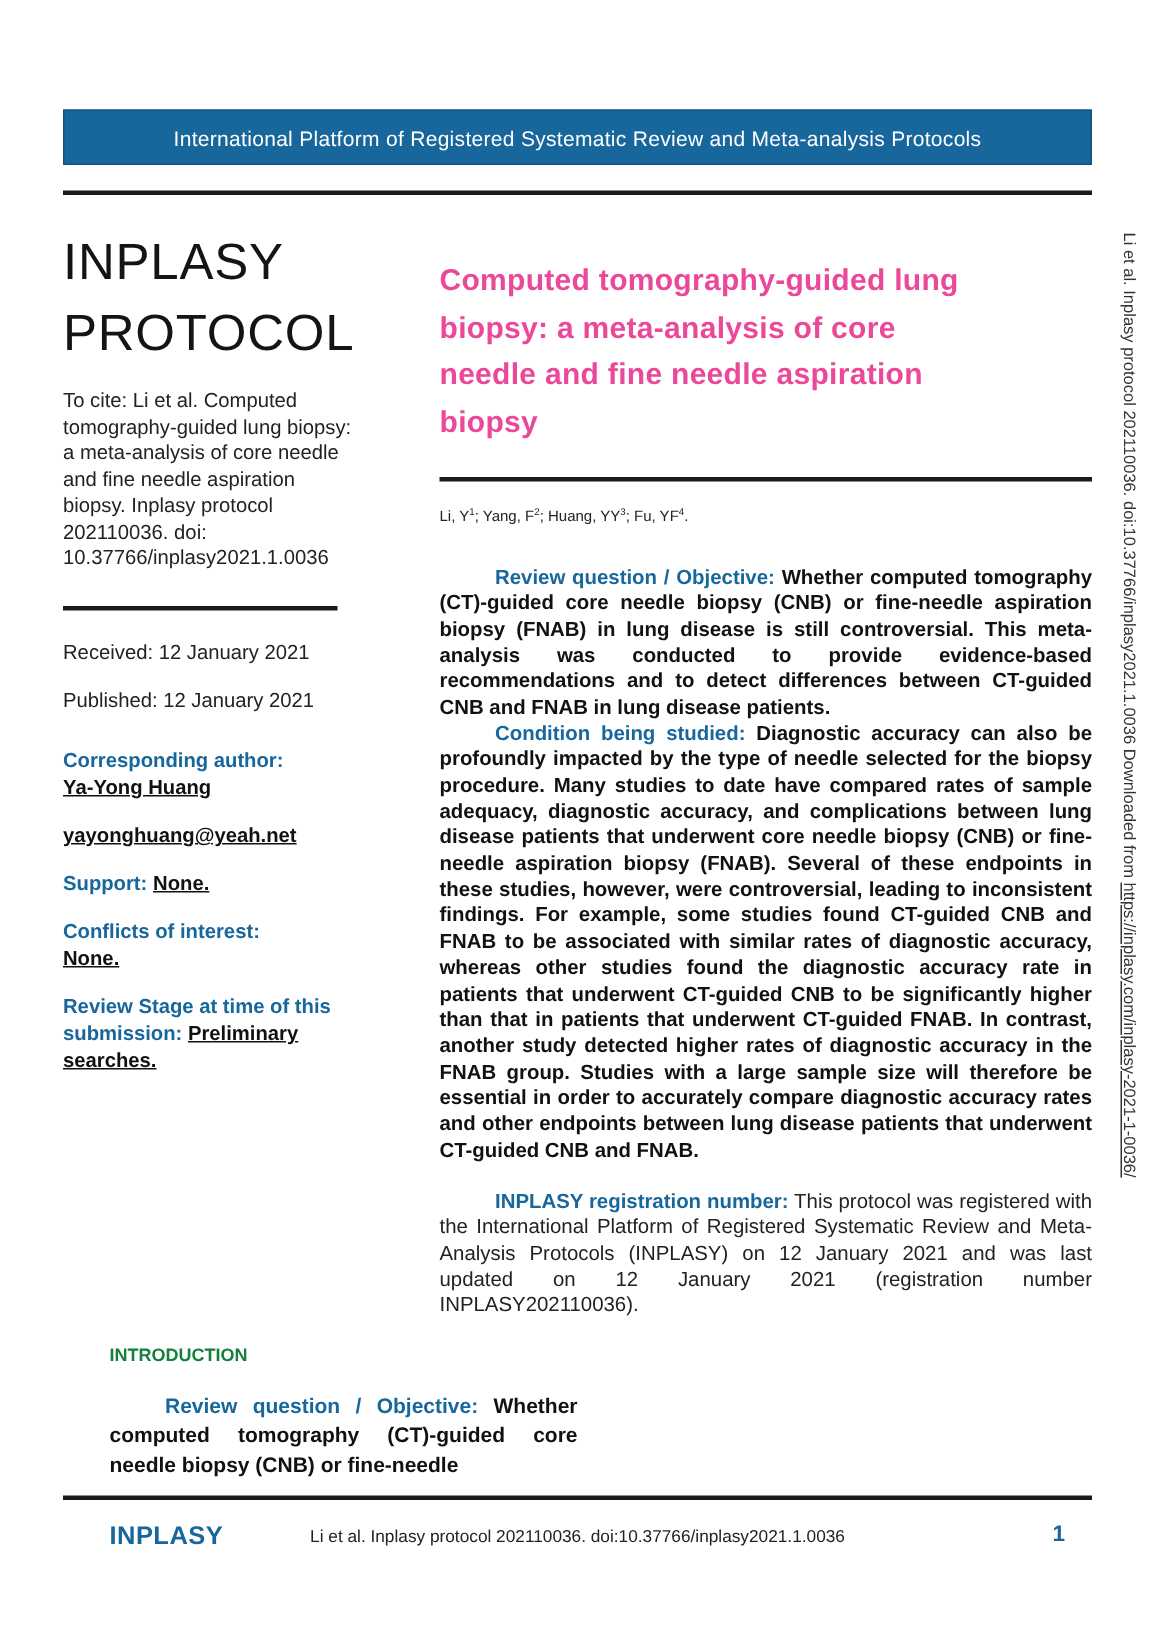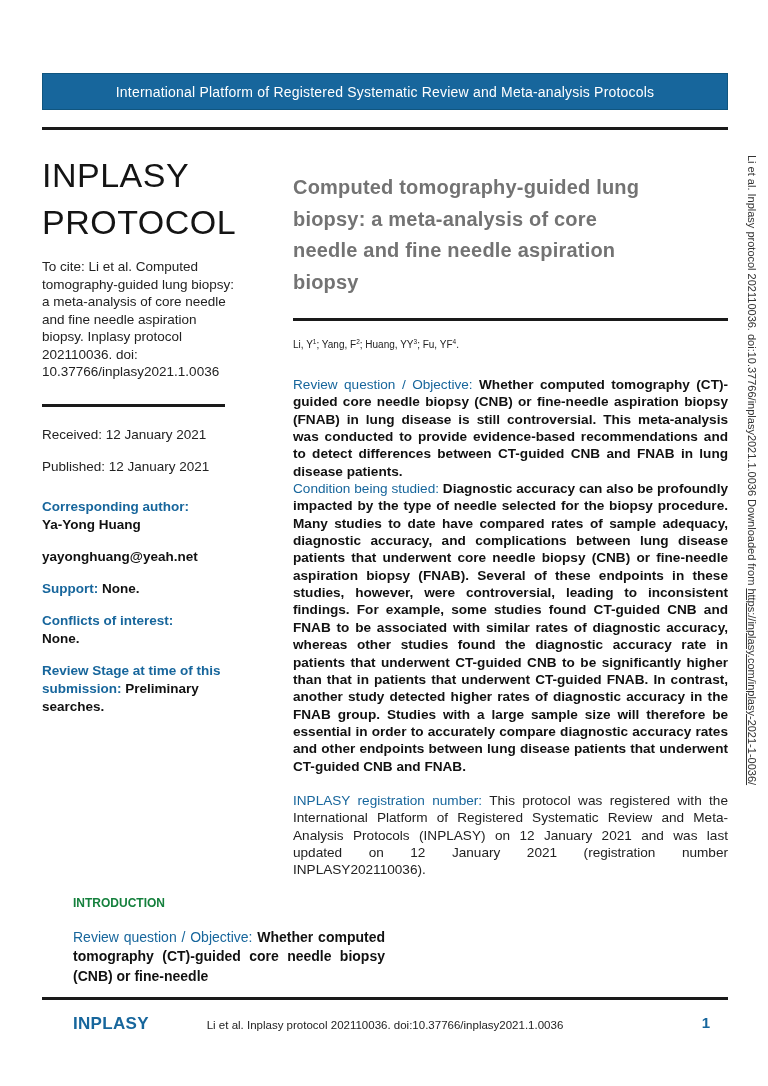--- a/index.html
+++ b/index.html
@@ -25,42 +25,42 @@
     font-weight:400; color:#141414; letter-spacing:0.5px;
   }
   .cite {
     position:absolute; left:42px; top:258px; width:196px;
     font-size:13.5px; line-height:17.5px; color:#222222;
   }
   .sidebar { position:absolute; left:42px; top:426px; width:206px; font-size:13.5px; line-height:18px; }
   .sb-item { margin-bottom:14px; }
   .sb-plain { color:#222222; font-weight:400; margin-bottom:14px; }
   .sb-label { color:#17669C; font-weight:700; }
-  .sb-value { color:#111111; font-weight:700; }
+  .sb-value { color:#111111; font-weight:700;text-decoration:underline; }
   .sb-gap { height:8px; }
 
   .title {
     position:absolute; left:293px; top:172px; width:372px;
-    font-size:20px; line-height:31.5px; font-weight:700; color:#737373;
+    font-size:20px; line-height:31.5px; font-weight:700; color:#ec4899;
     letter-spacing:0.2px;
   }
   .authors {
     position:absolute; left:293px; top:338px; width:435px;
     font-size:10px; color:#222222;
   }
   .authors sup { font-size:0.65em; }
 
   .abstract {
     position:absolute; left:293px; top:376px; width:435px;
     font-size:13.6px; line-height:17.35px; text-align:justify;
   }
   .abstract p { margin:0; font-weight:700; color:#111111; }
   .abstract p.regular { font-weight:400; color:#222222; }
   .abstract .gap { height:17px; }
-  .para-label { color:#17669C; font-weight:400; }
+  .para-label { color:#17669C; font-weight:700;margin-left:37px; }
 
   .intro-heading {
     position:absolute; left:73px; top:896px;
     font-size:12px; font-weight:700; color:#15803d;
   }
   .intro-col1 {
     position:absolute; left:73px; top:928px; width:312px;
     font-size:14px; line-height:19.3px; font-weight:700; color:#111111; text-align:justify;
   }
   .intro-col2 {

